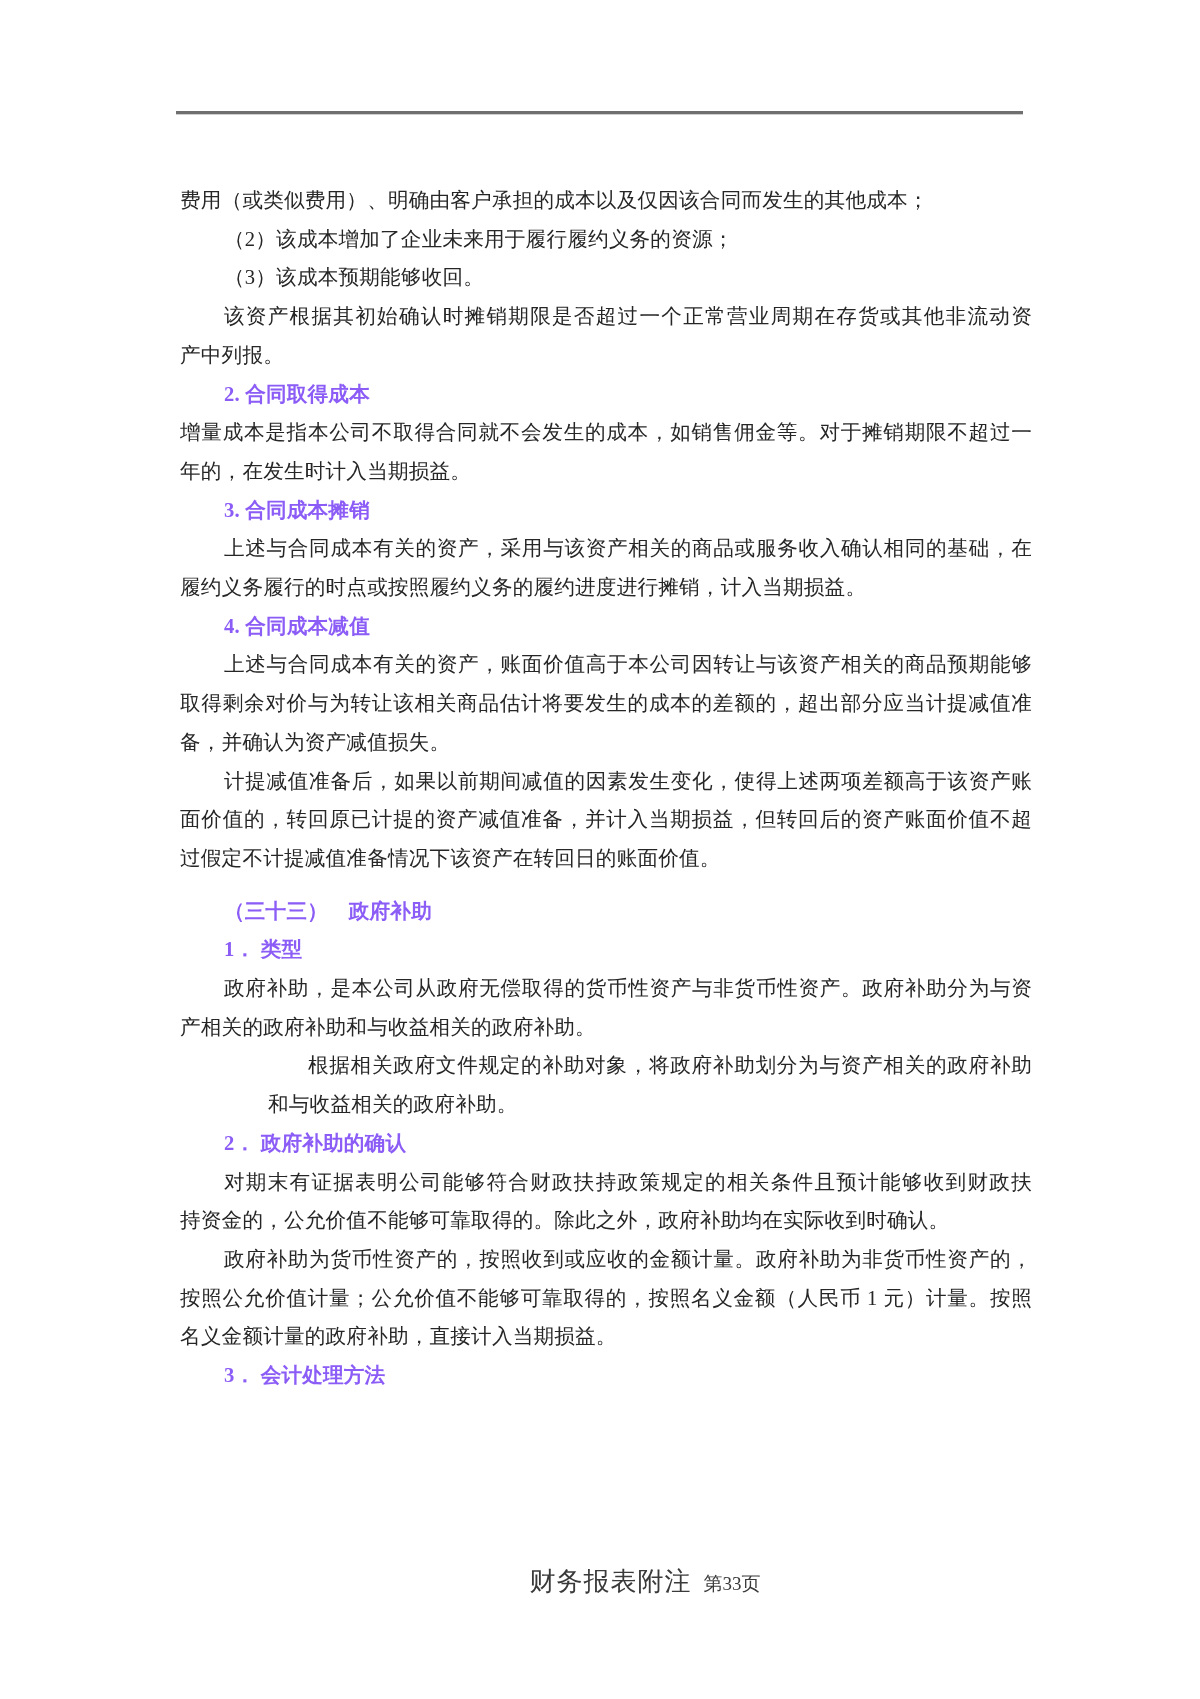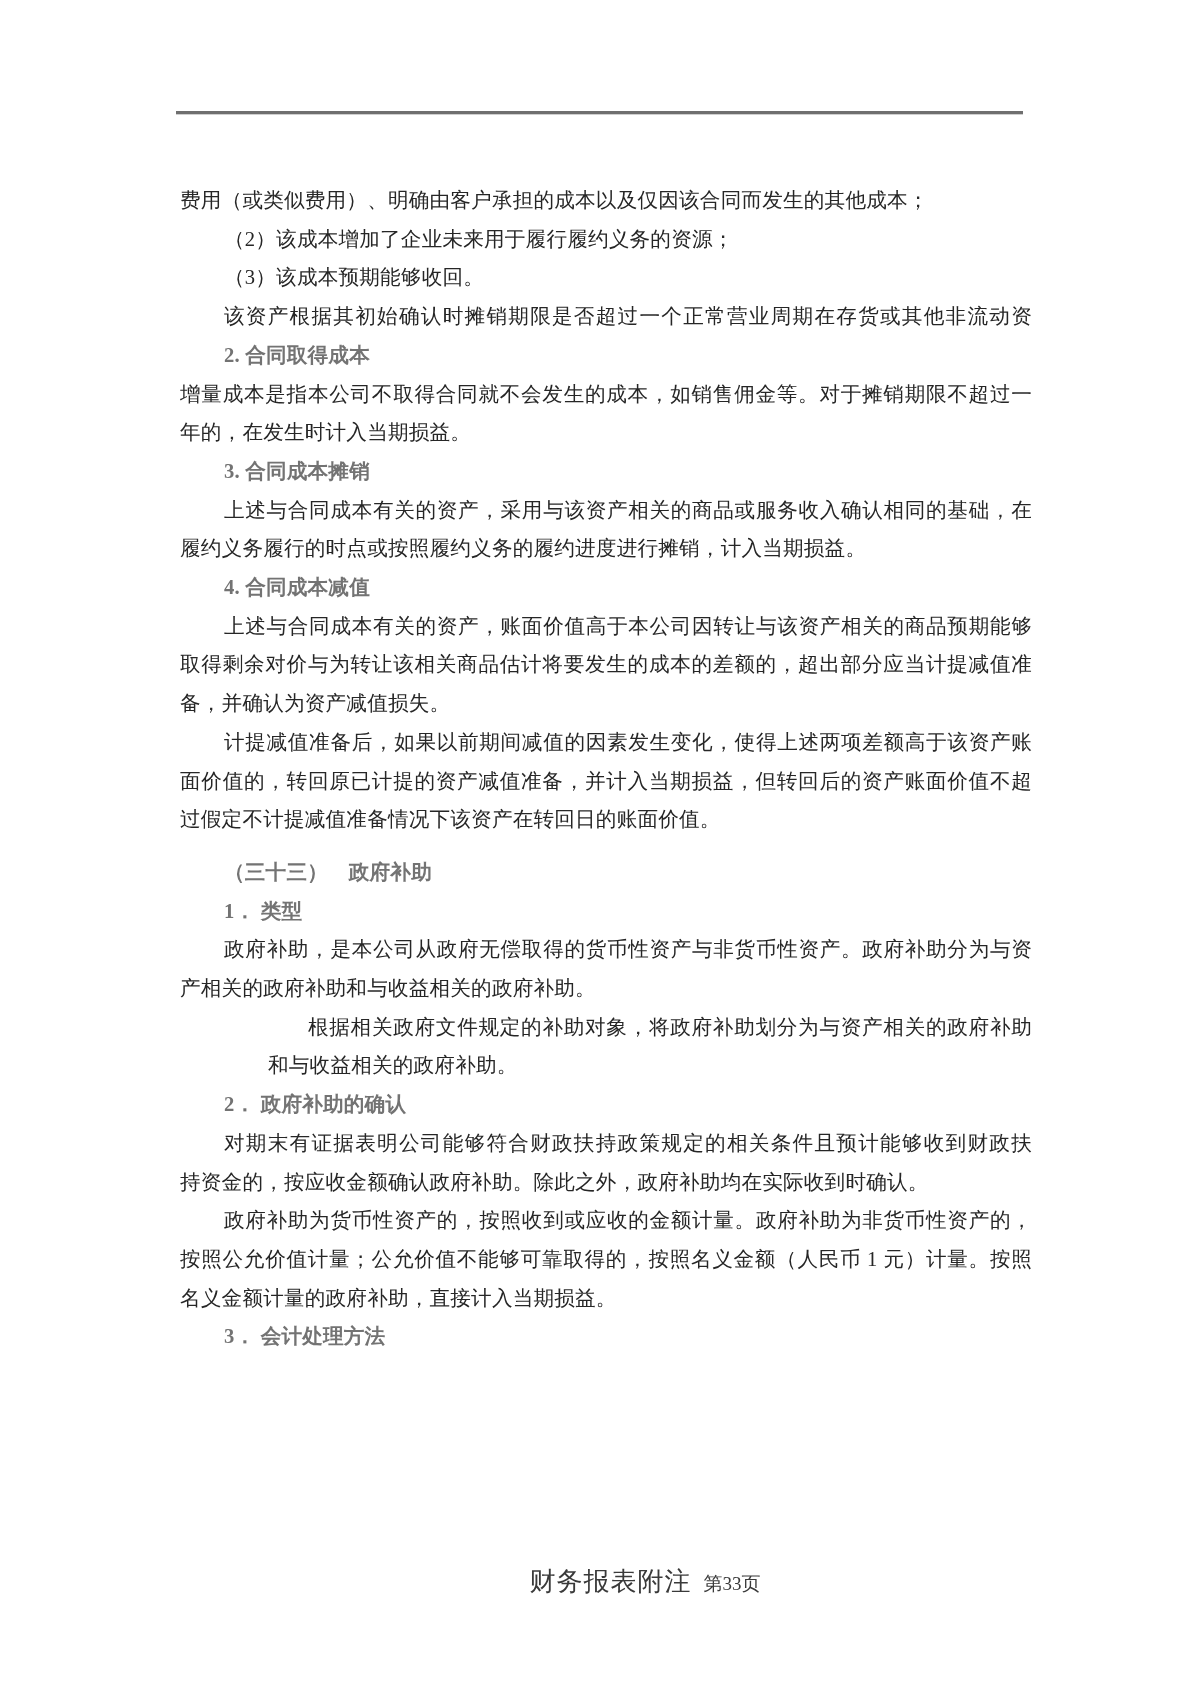--- a/index.html
+++ b/index.html
@@ -30,21 +30,21 @@
   .line {
     font-size: 20.6px;
     line-height: 38.7px;
     letter-spacing: 0.2px;
     white-space: pre-wrap;
     text-align: justify;
     text-justify: inter-character;
     color: #262626;
   }
   .line.fill { text-align-last: justify; }
-  .line.bold { font-weight: bold; color: #737373; }
+  .line.bold { font-weight: bold; color: #8b5cf6; }
   .line.sp { margin-top: 14px; }
   .footer {
     position: absolute;
     top: 1564px;
     left: 45px;
     width: 1200px;
     text-align: center;
     white-space: nowrap;
     color: #3a3a3a;
   }
@@ -54,20 +54,21 @@
 </head>
 <body>
 
 <div class="page">
   <div class="header-rule"></div>
   <div class="content">
       <div class="line">费用（或类似费用）、明确由客户承担的成本以及仅因该合同而发生的其他成本；</div>
       <div class="line" style="padding-left: 44px;">（2）该成本增加了企业未来用于履行履约义务的资源；</div>
       <div class="line" style="padding-left: 44px;">（3）该成本预期能够收回。</div>
       <div class="line fill" style="padding-left: 44px;">该资产根据其初始确认时摊销期限是否超过一个正常营业周期在存货或其他非流动资</div>
+      <div class="line">产中列报。</div>
       <div class="line bold" style="padding-left: 44px;">2. 合同取得成本</div>
       <div class="line fill">增量成本是指本公司不取得合同就不会发生的成本，如销售佣金等。对于摊销期限不超过一</div>
       <div class="line">年的，在发生时计入当期损益。</div>
       <div class="line bold" style="padding-left: 44px;">3. 合同成本摊销</div>
       <div class="line fill" style="padding-left: 44px;">上述与合同成本有关的资产，采用与该资产相关的商品或服务收入确认相同的基础，在</div>
       <div class="line">履约义务履行的时点或按照履约义务的履约进度进行摊销，计入当期损益。</div>
       <div class="line bold" style="padding-left: 44px;">4. 合同成本减值</div>
       <div class="line fill" style="padding-left: 44px;">上述与合同成本有关的资产，账面价值高于本公司因转让与该资产相关的商品预期能够</div>
       <div class="line fill">取得剩余对价与为转让该相关商品估计将要发生的成本的差额的，超出部分应当计提减值准</div>
       <div class="line">备，并确认为资产减值损失。</div>
@@ -75,21 +76,21 @@
       <div class="line fill">面价值的，转回原已计提的资产减值准备，并计入当期损益，但转回后的资产账面价值不超</div>
       <div class="line">过假定不计提减值准备情况下该资产在转回日的账面价值。</div>
       <div class="line bold sp" style="padding-left: 44px;">（三十三）　政府补助</div>
       <div class="line bold" style="padding-left: 44px;">1． 类型</div>
       <div class="line fill" style="padding-left: 44px;">政府补助，是本公司从政府无偿取得的货币性资产与非货币性资产。政府补助分为与资</div>
       <div class="line">产相关的政府补助和与收益相关的政府补助。</div>
       <div class="line fill" style="padding-left: 128px;">根据相关政府文件规定的补助对象，将政府补助划分为与资产相关的政府补助</div>
       <div class="line" style="padding-left: 88px;">和与收益相关的政府补助。</div>
       <div class="line bold" style="padding-left: 44px;">2． 政府补助的确认</div>
       <div class="line fill" style="padding-left: 44px;">对期末有证据表明公司能够符合财政扶持政策规定的相关条件且预计能够收到财政扶</div>
-      <div class="line">持资金的，按应收金额确认政府补助。除此之外，政府补助均在实际收到时确认。</div>
+      <div class="line">持资金的，公允价值不能够可靠取得的。除此之外，政府补助均在实际收到时确认。</div>
       <div class="line fill" style="padding-left: 44px;">政府补助为货币性资产的，按照收到或应收的金额计量。政府补助为非货币性资产的，</div>
       <div class="line fill">按照公允价值计量；公允价值不能够可靠取得的，按照名义金额（人民币 1 元）计量。按照</div>
       <div class="line">名义金额计量的政府补助，直接计入当期损益。</div>
       <div class="line bold" style="padding-left: 44px;">3． 会计处理方法</div>
     </div>
   <div class="footer">
     <span class="footer-title">财务报表附注</span><span class="footer-page">第33页</span>
   </div>
 </div>
 

